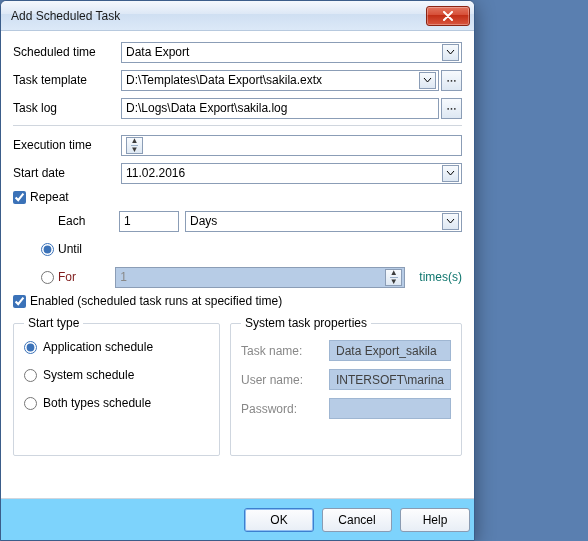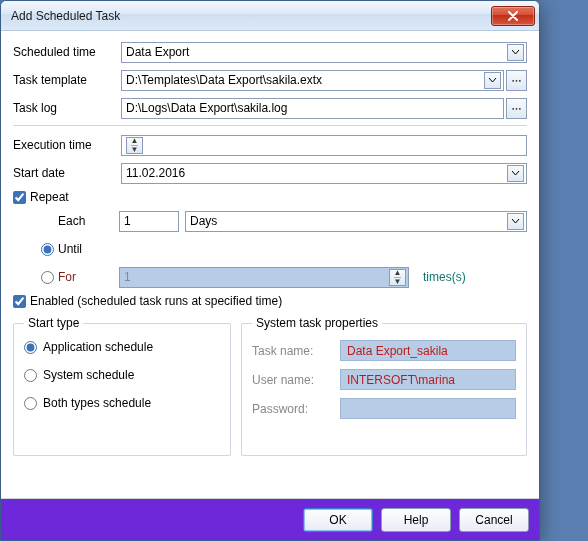--- a/index.html
+++ b/index.html
@@ -6,21 +6,21 @@
   body {
     margin: 0;
     font-family: "Segoe UI", Tahoma, sans-serif;
     font-size: 12px;
     background: #5a7fb0;
     width: 588px;
     height: 541px;
     overflow: hidden;
   }
   .window {
-    width: 540px;
+    width: 475px;
     height: 541px;
     background: #fff;
     border: 1px solid #3b5d8a;
     border-radius: 6px 6px 0 0;
     box-shadow: 0 4px 20px rgba(0,0,0,0.4);
     display: flex;
     flex-direction: column;
     position: relative;
   }
   .titlebar {
@@ -163,33 +163,33 @@
   .task-type{width:218px; height:140px;}
   .sys-props{flex:1; height:140px;}
   .tt-row{display:flex;align-items:center;gap:6px;margin-bottom:14px;}
   .sp-row{display:flex;align-items:center;gap:8px;margin-bottom:8px;}
   .sp-row .sp-label{width:80px;color:#888;}
   .sp-row .sp-input{
     flex:1;
     height:21px;
     border:1px solid #9fb6d2;
     background:#b7cce6;
-    color:#b91c1c;
+    color:#404040;
     padding:0 6px;
     display:flex;align-items:center;
   }
   .footer{
     height:42px;
     display:flex;
     justify-content:flex-end;
     align-items:center;
     gap:8px;
-    padding:0 10px;
+    padding:0 4px;
     border-top:1px solid #d0d6de;
-    background:#6d28d9;
+    background:#7dd3fc;
   }
   .btn{
     min-width:70px;
     height:24px;
     border:1px solid #8a9bb2;
     background:linear-gradient(to bottom,#fdfdfe,#e8eef6);
     border-radius:3px;
     font-size:12px;
     font-family:inherit;
     padding:0 10px;
@@ -380,16 +380,16 @@
               <span></span>
             </div>
         </div>
       </fieldset>
     </div>
 
   </div>
 
   <div class="footer">
     <button class="btn default">OK</button>
+    <button class="btn">Cancel</button>
     <button class="btn">Help</button>
-    <button class="btn">Cancel</button>
   </div>
 </div>
 
 </body></html>

